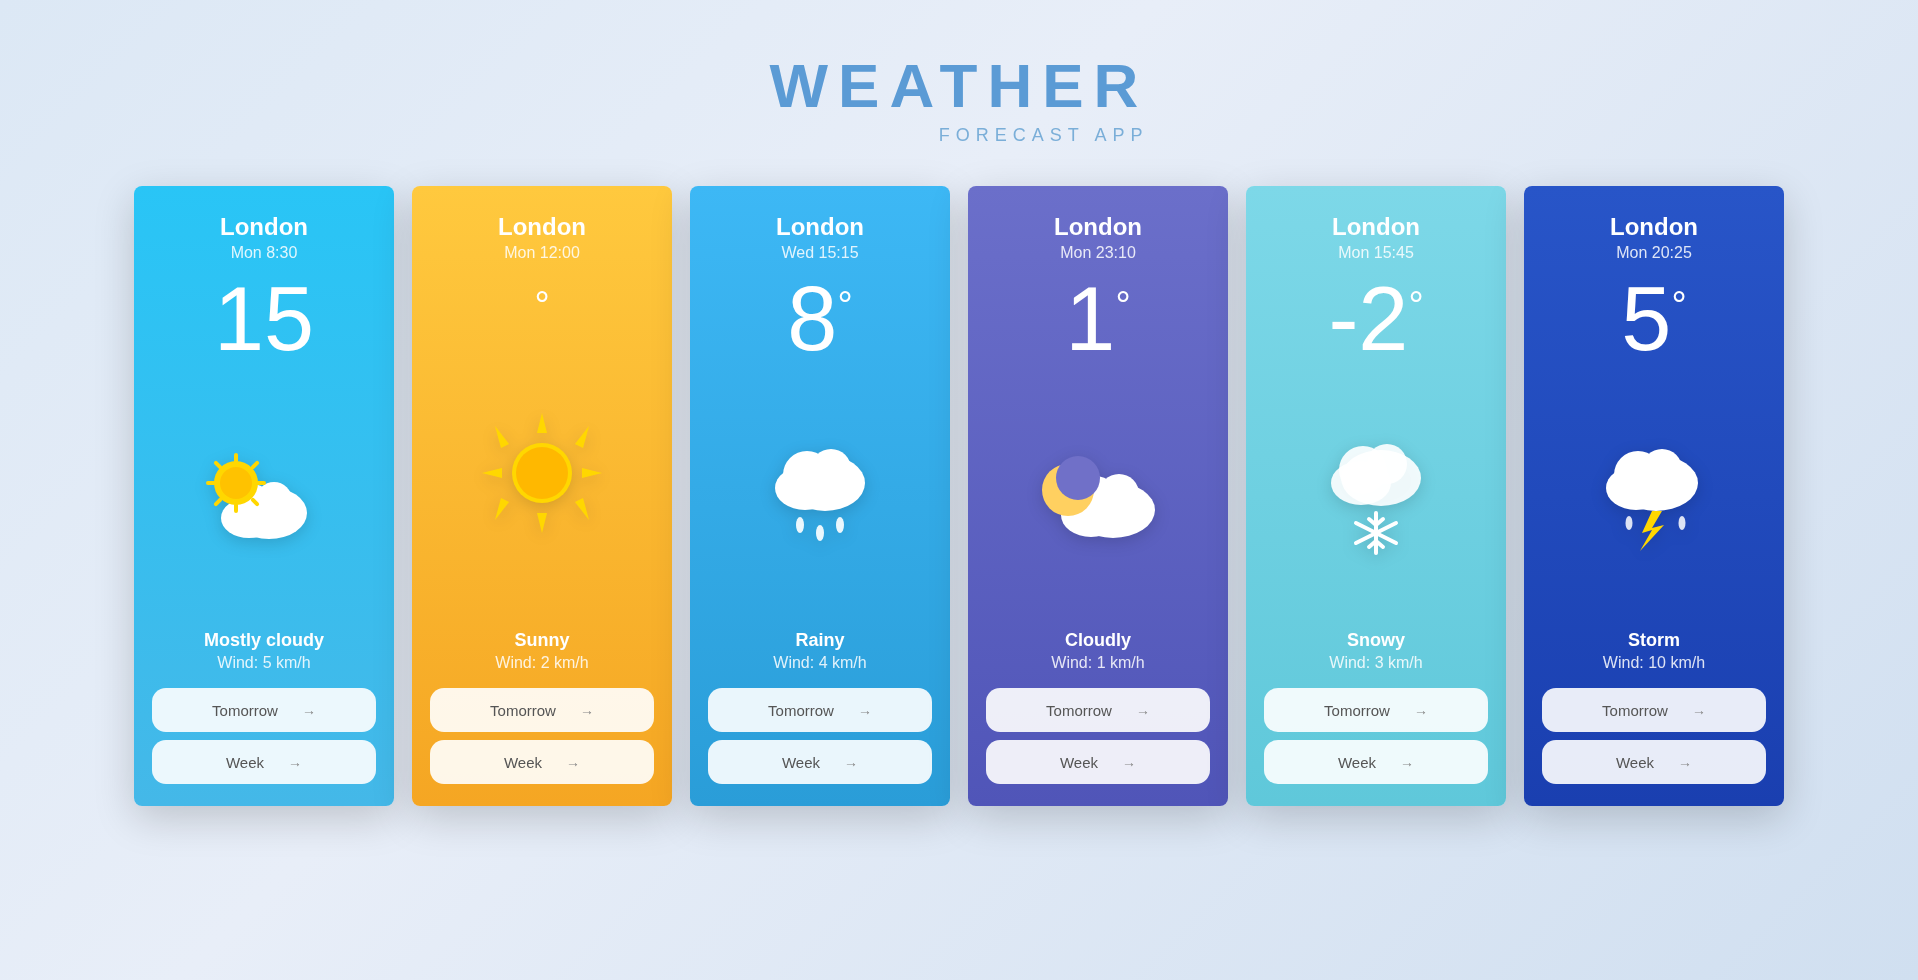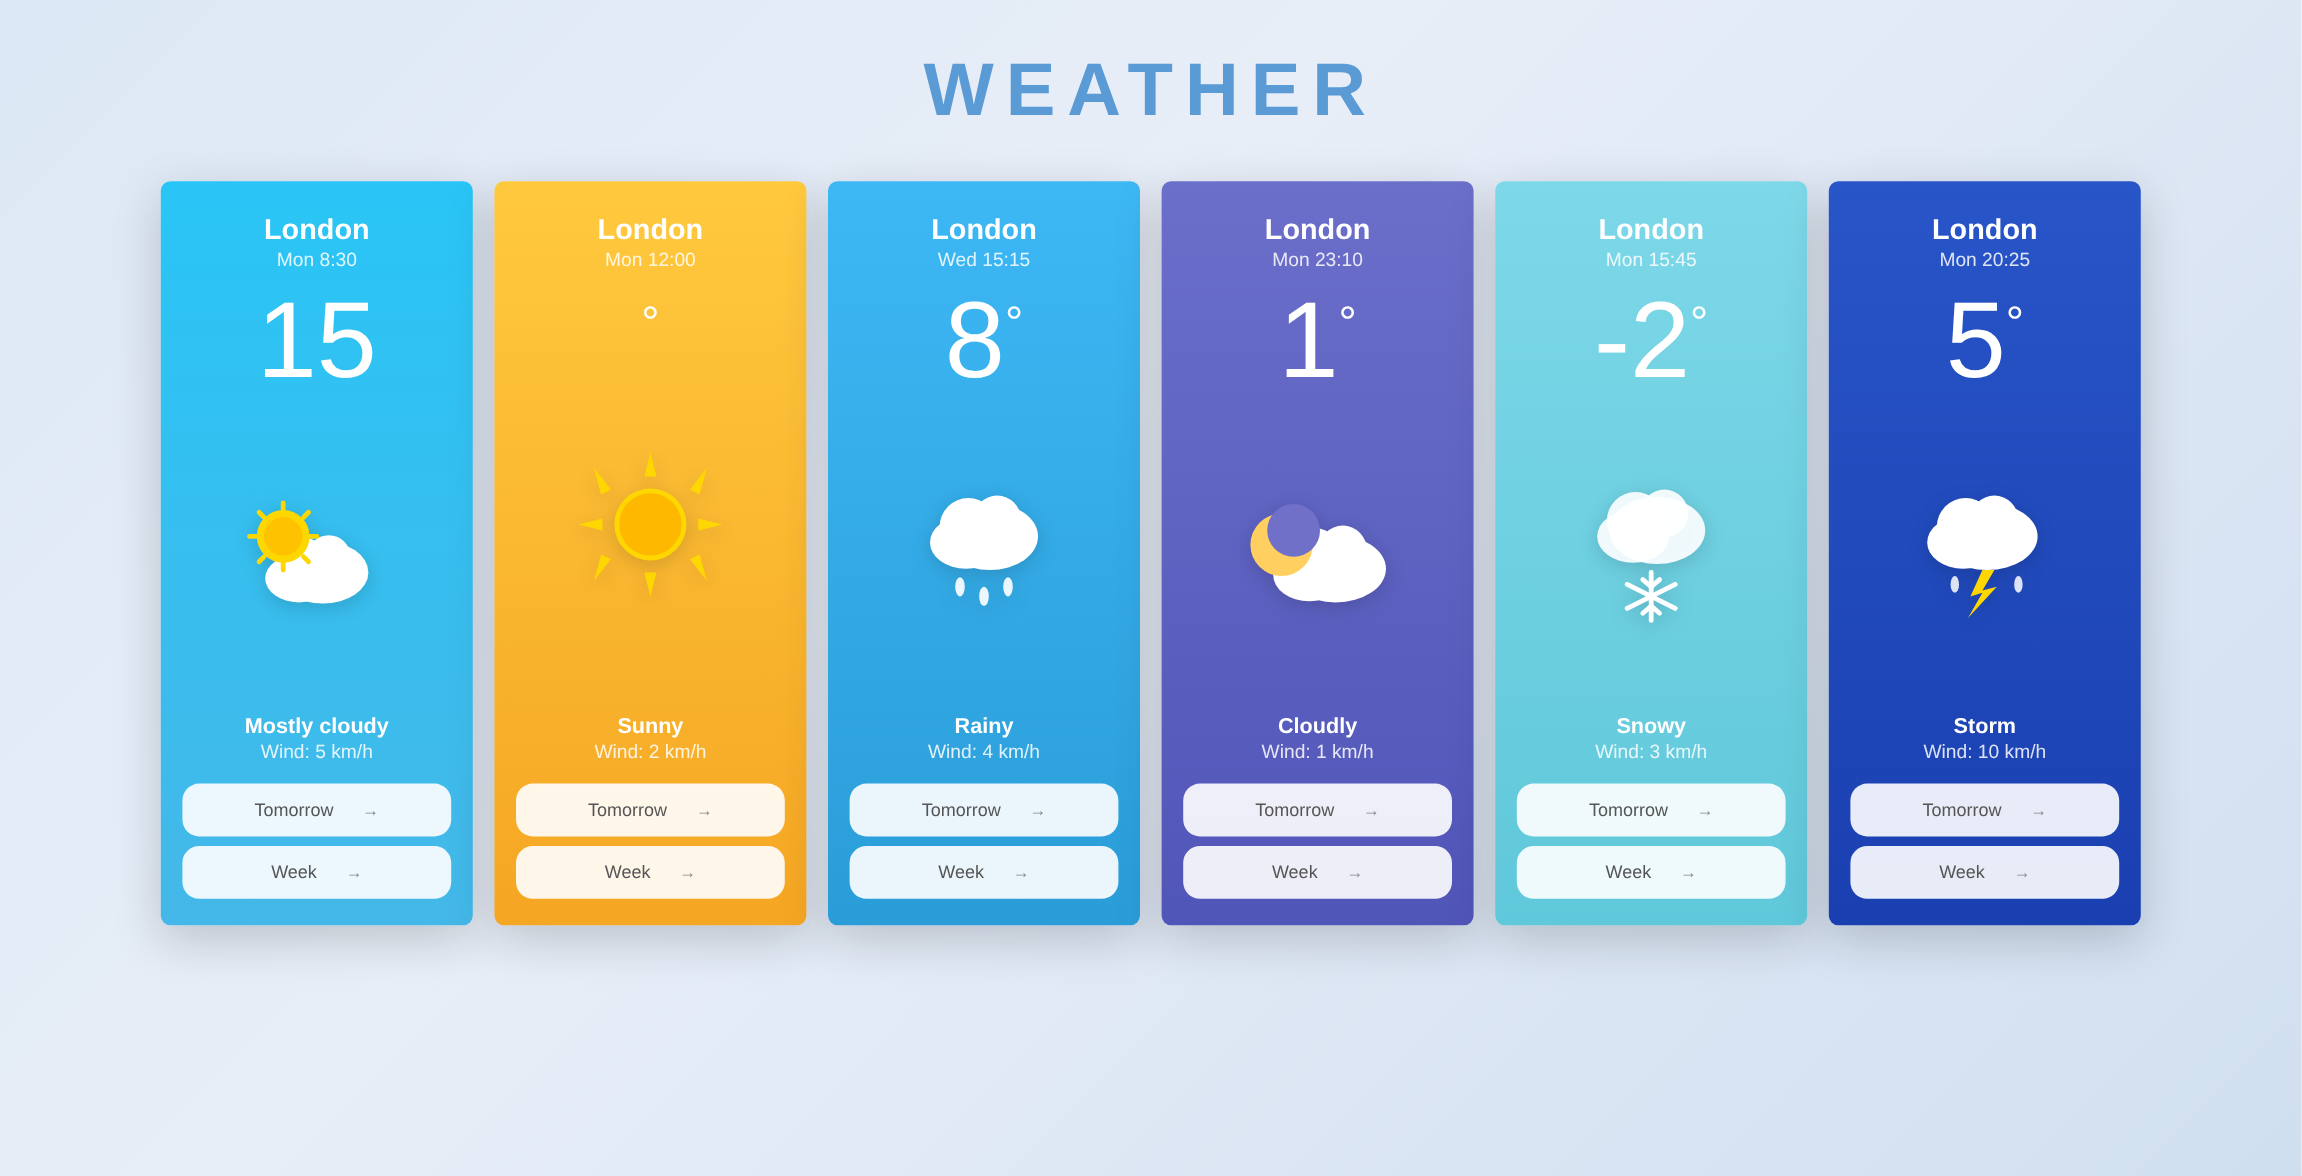--- a/index.html
+++ b/index.html
@@ -9,21 +9,21 @@
       background: linear-gradient(135deg, #dce8f5 0%, #e8eef8 40%, #d0dff0 100%);
       display: flex;
       flex-direction: column;
       align-items: center;
       justify-content: flex-start;
       font-family: 'Segoe UI', Arial, sans-serif;
       overflow: hidden;
     }
     .page-header {
       text-align: right;
-      margin-top: 40px;
+      margin-top: 50px;
       margin-bottom: 40px;
     }
     .page-title {
       font-size: 62px;
       font-weight: 700;
       color: #5b9bd5;
       letter-spacing: 10px;
       text-transform: uppercase;
     }
     .page-subtitle {
@@ -146,20 +146,21 @@
     .icon-snow svg,
     .icon-storm svg {
       filter: drop-shadow(0 4px 8px rgba(0,0,0,0.15));
     }
   </style>
 </head>
 <body>
 
 <div class="page-header">
   <div class="page-title">WEATHER</div>
+  <div class="page-subtitle">FORECAST APP</div>
 </div>
 
 <div class="cards-container" id="cards-container">
 <div class="weather-card card-1">
     <div class="card-city">London</div>
     <div class="card-time">Mon 8:30</div>
     <div class="card-temp">
       <span>15</span>
     </div>
     <div class="card-icon-area">

